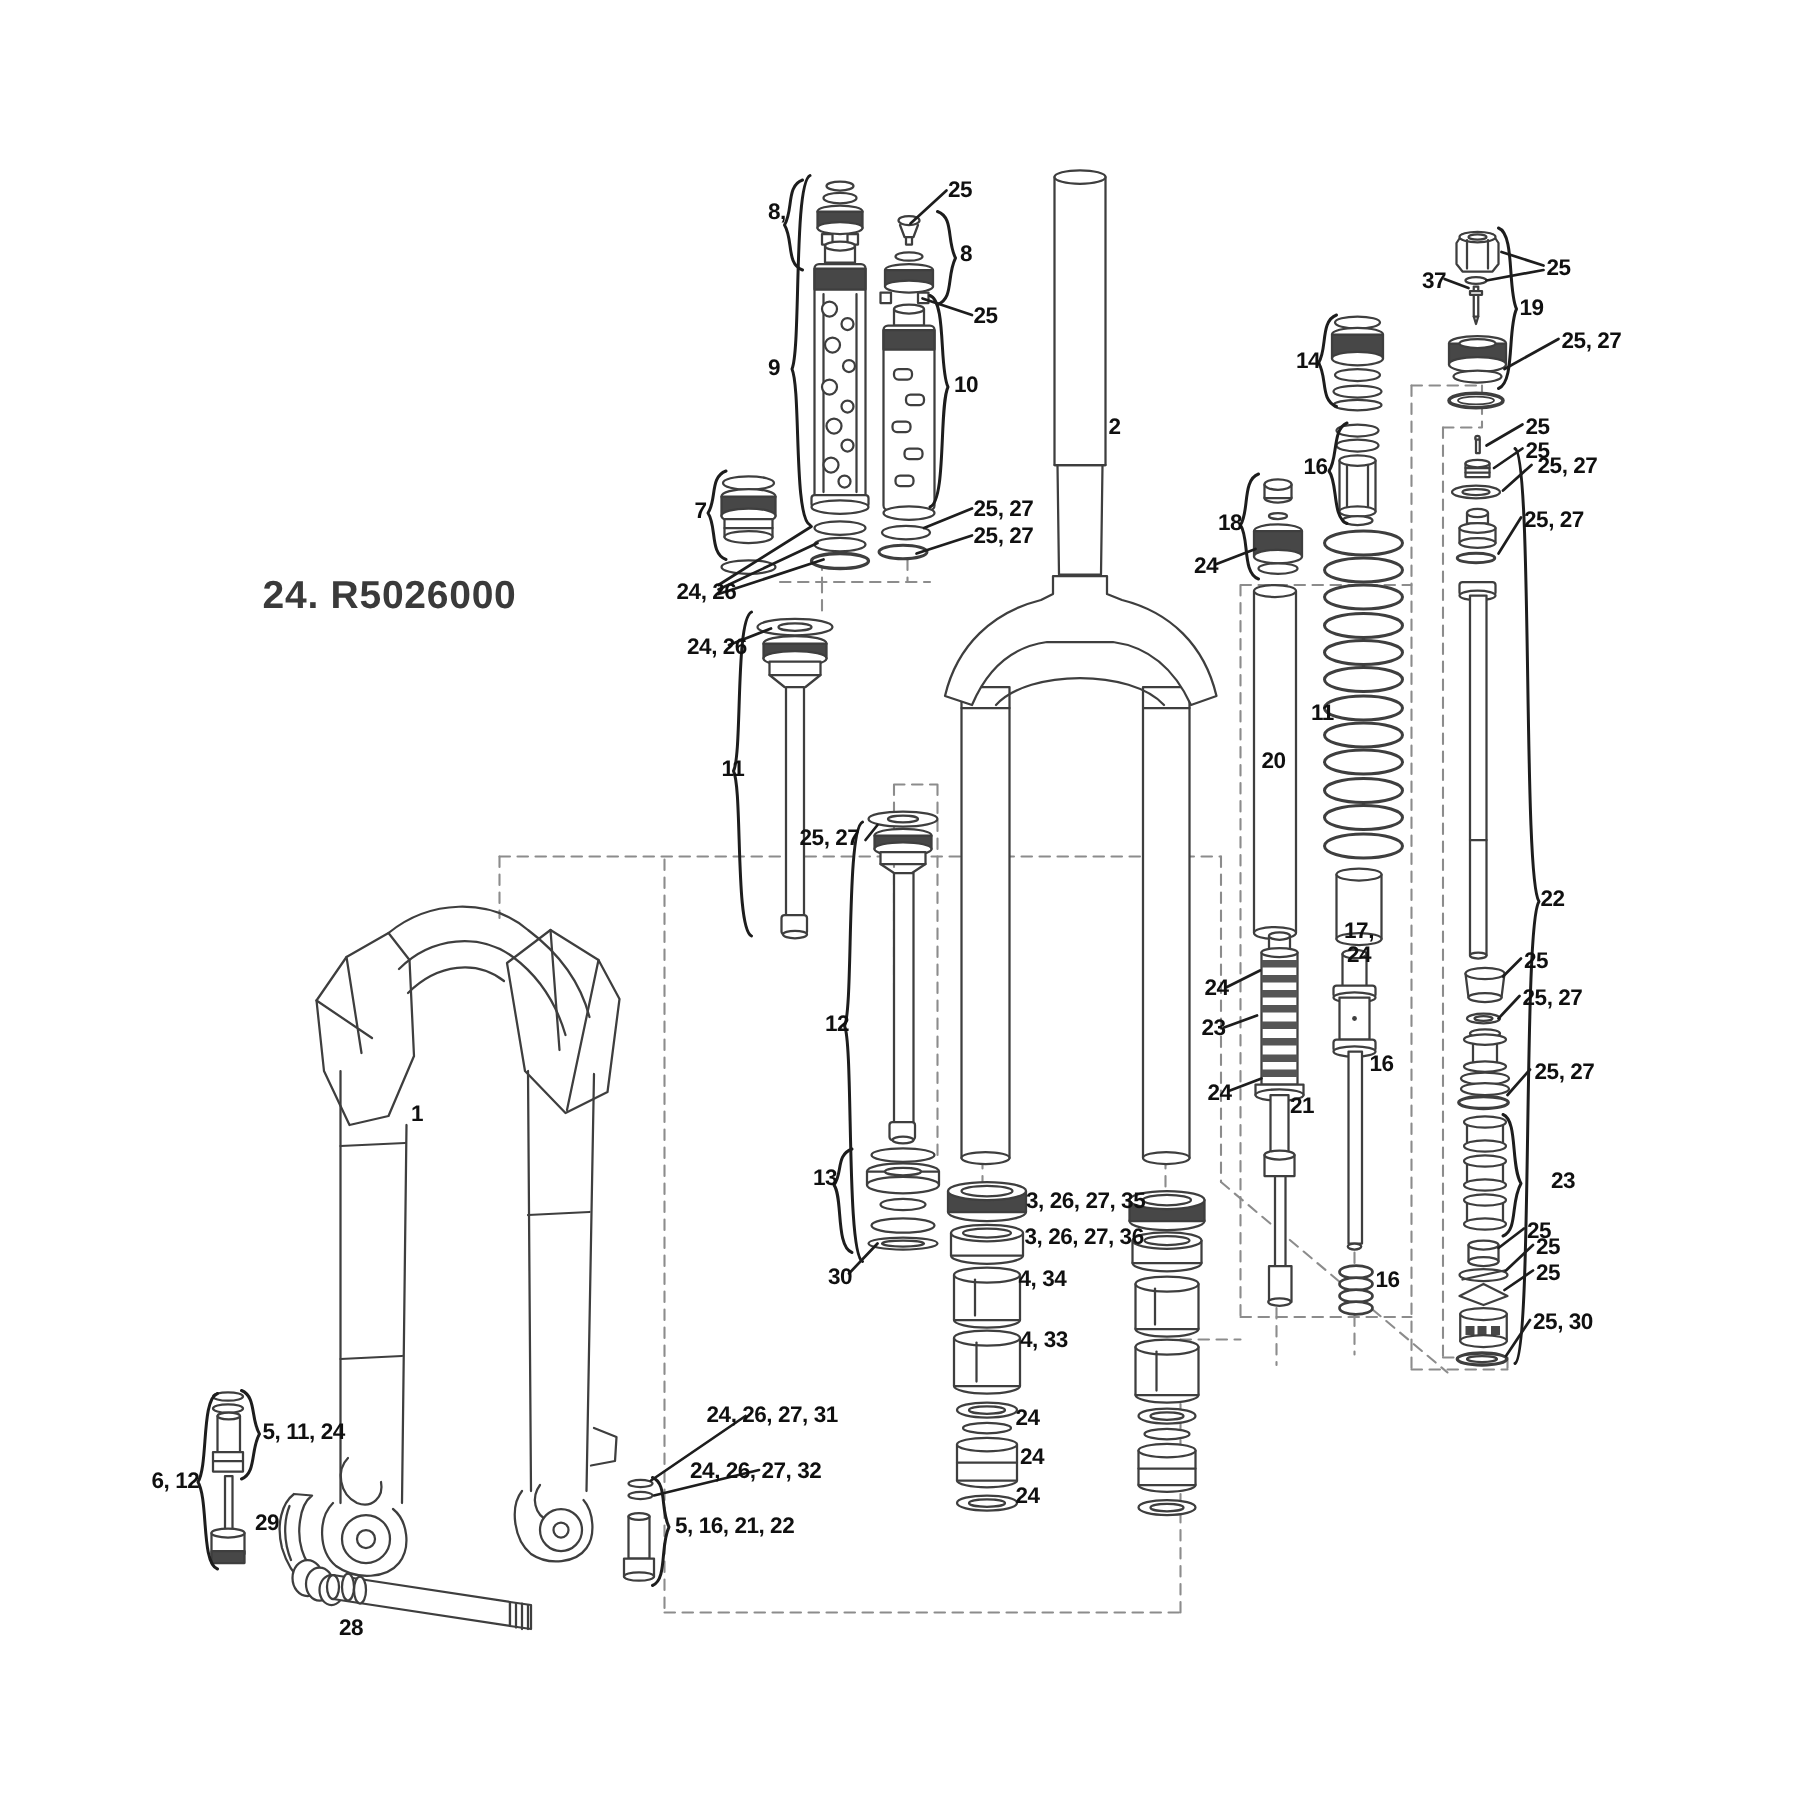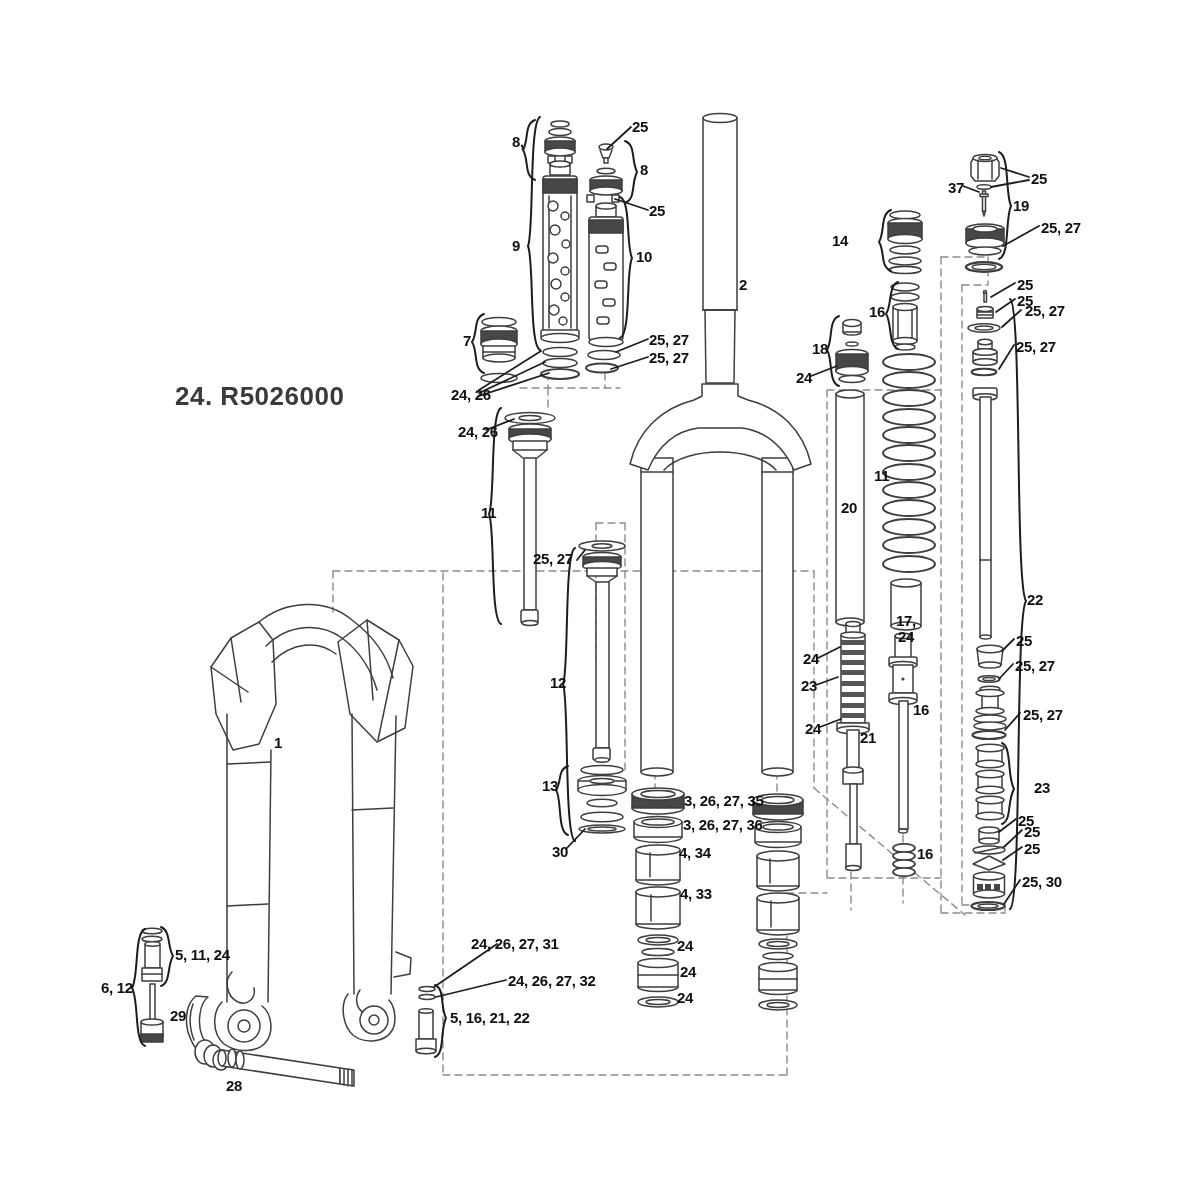--- a/index.html
+++ b/index.html
@@ -536,31 +536,31 @@
 <div class="lbl" style="left:542px;top:778px">13</div>
 <div class="lbl" style="left:552px;top:844px">30</div>
 <div class="lbl" style="left:684px;top:793px">3, 26, 27, 35</div>
 <div class="lbl" style="left:683px;top:817px">3, 26, 27, 36</div>
 <div class="lbl" style="left:679px;top:845px">4, 34</div>
 <div class="lbl" style="left:680px;top:886px">4, 33</div>
 <div class="lbl" style="left:677px;top:938px">24</div>
 <div class="lbl" style="left:680px;top:964px">24</div>
 <div class="lbl" style="left:677px;top:990px">24</div>
 <div class="lbl" style="left:471px;top:936px">24, 26, 27, 31</div>
-<div class="lbl" style="left:508px;top:973px">24, 26, 27, 32</div>
+<div class="lbl" style="left:460px;top:973px">24, 26, 27, 32</div>
 <div class="lbl" style="left:450px;top:1010px">5, 16, 21, 22</div>
 <div class="lbl" style="left:175px;top:947px">5, 11, 24</div>
 <div class="lbl" style="left:101px;top:980px">6, 12</div>
 <div class="lbl" style="left:170px;top:1008px">29</div>
 <div class="lbl" style="left:226px;top:1078px">28</div>
 <div class="lbl" style="left:274px;top:735px">1</div>
 <div class="lbl" style="left:812px;top:341px">18</div>
 <div class="lbl" style="left:796px;top:370px">24</div>
 <div class="lbl" style="left:869px;top:304px">16</div>
-<div class="lbl" style="left:832px;top:233px">14</div>
+<div class="lbl" style="left:864px;top:233px">14</div>
 <div class="lbl" style="left:841px;top:500px">20</div>
 <div class="lbl" style="left:874px;top:468px">11</div>
 <div class="lbl wrap" style="left:891px;top:613px">17, 24</div>
 <div class="lbl" style="left:803px;top:651px">24</div>
 <div class="lbl" style="left:801px;top:678px">23</div>
 <div class="lbl" style="left:805px;top:721px">24</div>
 <div class="lbl" style="left:860px;top:730px">21</div>
 <div class="lbl" style="left:913px;top:702px">16</div>
 <div class="lbl" style="left:917px;top:846px">16</div>
 <div class="lbl" style="left:948px;top:180px">37</div>

